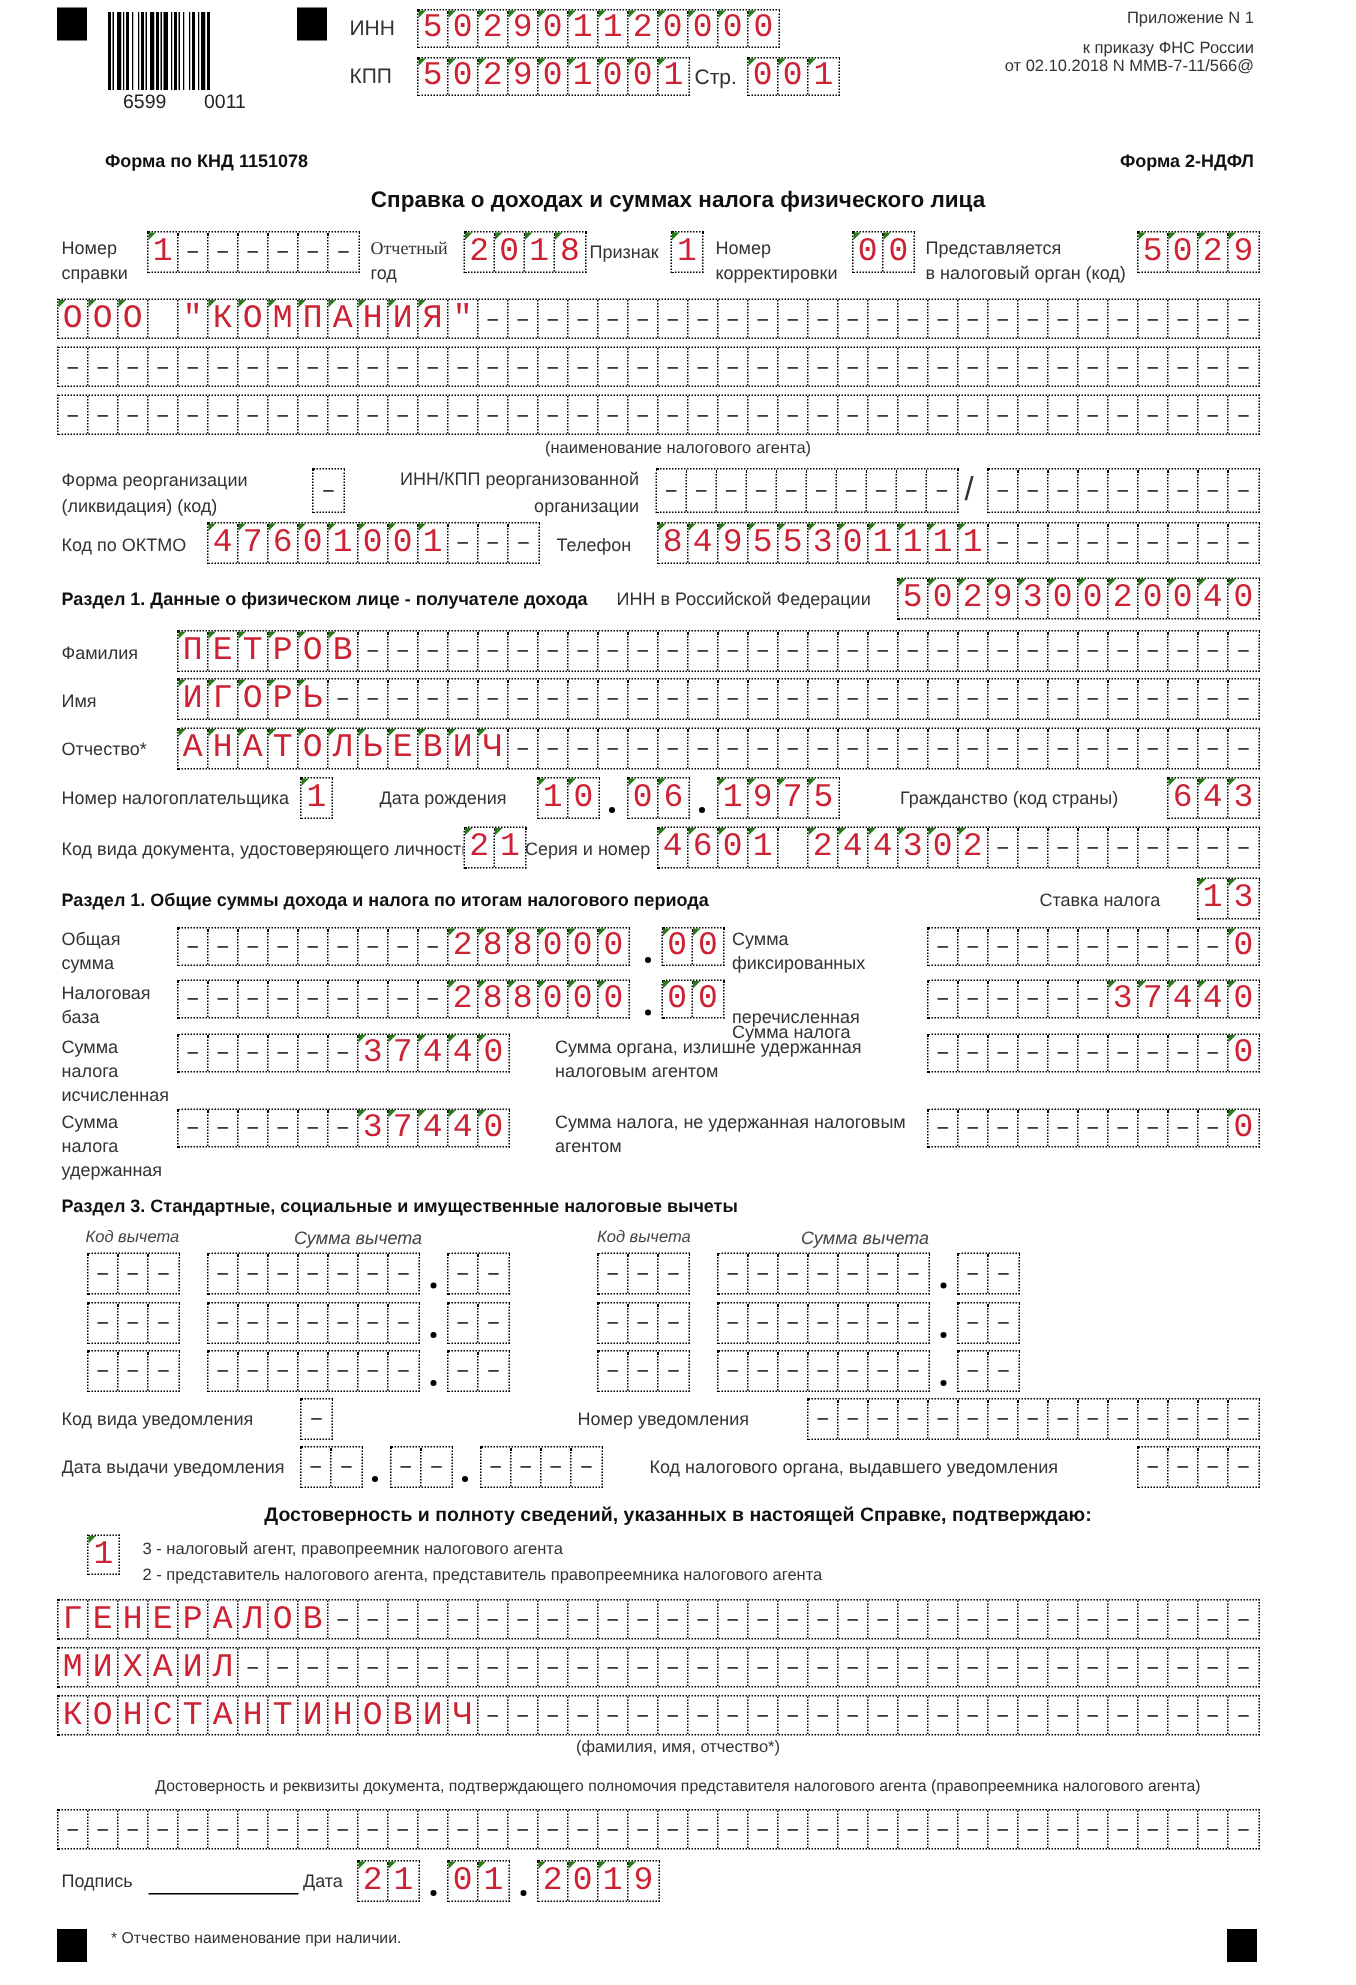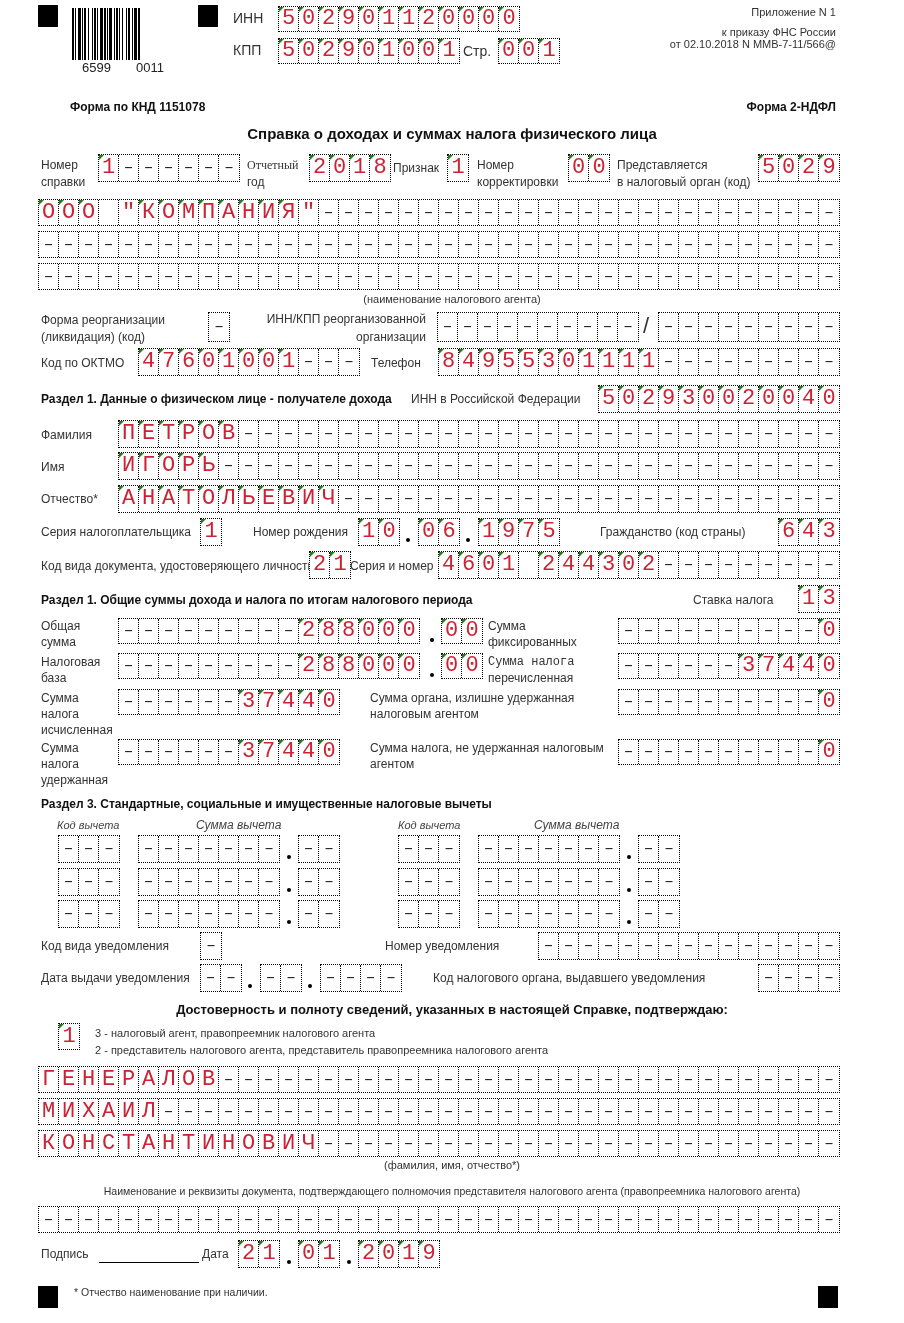--- a/index.html
+++ b/index.html
@@ -489,25 +489,25 @@
     <span class="cell empty" style="width: 20px;">–</span>
     <span class="cell empty" style="width: 20px;">–</span>
     <span class="cell empty" style="width: 20px;">–</span>
     <span class="cell empty" style="width: 20px;">–</span>
     <span class="cell empty" style="width: 20px;">–</span>
     <span class="cell empty" style="width: 20px;">–</span>
     <span class="cell empty" style="width: 20px;">–</span>
     <span class="cell empty" style="width: 20px;">–</span>
   </div>
 
-<span class="lbl" style="left:41px;top:524px;width:159px;overflow:hidden;">Серия налогоплательщика</span>
+<span class="lbl" style="left:41px;top:524px;width:159px;overflow:hidden;">Номер налогоплательщика</span>
 <div class="field" style="left: 200px; top: 518px; height: 28px; width: 22px;">
     <span class="cell filled" style="width: 20px;">1</span>
   </div>
-<span class="lbl" style="left:253px;top:524px;">Номер рождения</span>
+<span class="lbl" style="left:253px;top:524px;">Дата рождения</span>
 <div class="field" style="left: 358px; top: 518px; height: 28px; width: 42px;">
     <span class="cell filled" style="width: 20px;">1</span>
     <span class="cell filled" style="width: 20px;">0</span>
   </div>
 <div class="dot" style="left:406px;top:538px;"></div>
 <div class="field" style="left: 418px; top: 518px; height: 28px; width: 42px;">
     <span class="cell filled" style="width: 20px;">0</span>
     <span class="cell filled" style="width: 20px;">6</span>
   </div>
 <div class="dot" style="left:466px;top:538px;"></div>
@@ -653,21 +653,21 @@
     <span class="cell empty" style="width: 20px;">–</span>
     <span class="cell empty" style="width: 20px;">–</span>
     <span class="cell empty" style="width: 20px;">–</span>
     <span class="cell empty" style="width: 20px;">–</span>
     <span class="cell empty" style="width: 20px;">–</span>
     <span class="cell empty" style="width: 20px;">–</span>
     <span class="cell empty" style="width: 20px;">–</span>
     <span class="cell filled" style="width: 20px;">0</span>
   </div>
 
-<span class="lbl" style="left:488px;top:654px;font-family:Liberation Mono, monospace;">Сумма налога</span>
+<span class="lbl" style="left:488px;top:680px;">Сумма налога</span>
 <span class="lbl" style="left:488px;top:670px;">перечисленная</span>
 <div class="field" style="left: 618px; top: 653px; height: 26px; width: 222px;">
     <span class="cell empty" style="width: 20px;">–</span>
     <span class="cell empty" style="width: 20px;">–</span>
     <span class="cell empty" style="width: 20px;">–</span>
     <span class="cell empty" style="width: 20px;">–</span>
     <span class="cell empty" style="width: 20px;">–</span>
     <span class="cell empty" style="width: 20px;">–</span>
     <span class="cell filled" style="width: 20px;">3</span>
     <span class="cell filled" style="width: 20px;">7</span>
@@ -1007,21 +1007,21 @@
     <span class="cell empty" style="width: 20px;">–</span>
     <span class="cell empty" style="width: 20px;">–</span>
     <span class="cell empty" style="width: 20px;">–</span>
     <span class="cell empty" style="width: 20px;">–</span>
     <span class="cell empty" style="width: 20px;">–</span>
     <span class="cell empty" style="width: 20px;">–</span>
     <span class="cell empty" style="width: 20px;">–</span>
   </div>
 <div class="lbl small" style="left:0;width:904px;top:1157px;text-align:center;">(фамилия, имя, отчество*)</div>
 
-<div class="lbl small" style="left:0;width:904px;top:1183px;text-align:center;font-size:10.5px;">Наименование и реквизиты документа, подтверждающего полномочия представителя налогового агента (правопреемника налогового агента)</div>
+<div class="lbl small" style="left:0;width:904px;top:1183px;text-align:center;font-size:10.5px;">Достоверность и реквизиты документа, подтверждающего полномочия представителя налогового агента (правопреемника налогового агента)</div>
 <div class="field" style="left: 38px; top: 1206px; height: 27px; width: 802px;">
     <span class="cell empty" style="width: 20px;">–</span>
     <span class="cell empty" style="width: 20px;">–</span>
     <span class="cell empty" style="width: 20px;">–</span>
     <span class="cell empty" style="width: 20px;">–</span>
     <span class="cell empty" style="width: 20px;">–</span>
     <span class="cell empty" style="width: 20px;">–</span>
     <span class="cell empty" style="width: 20px;">–</span>
     <span class="cell empty" style="width: 20px;">–</span>
     <span class="cell empty" style="width: 20px;">–</span>

